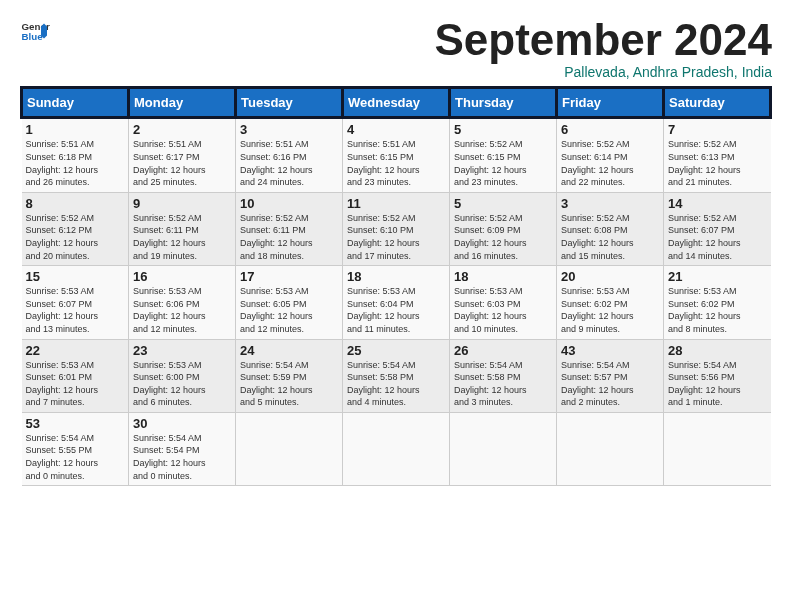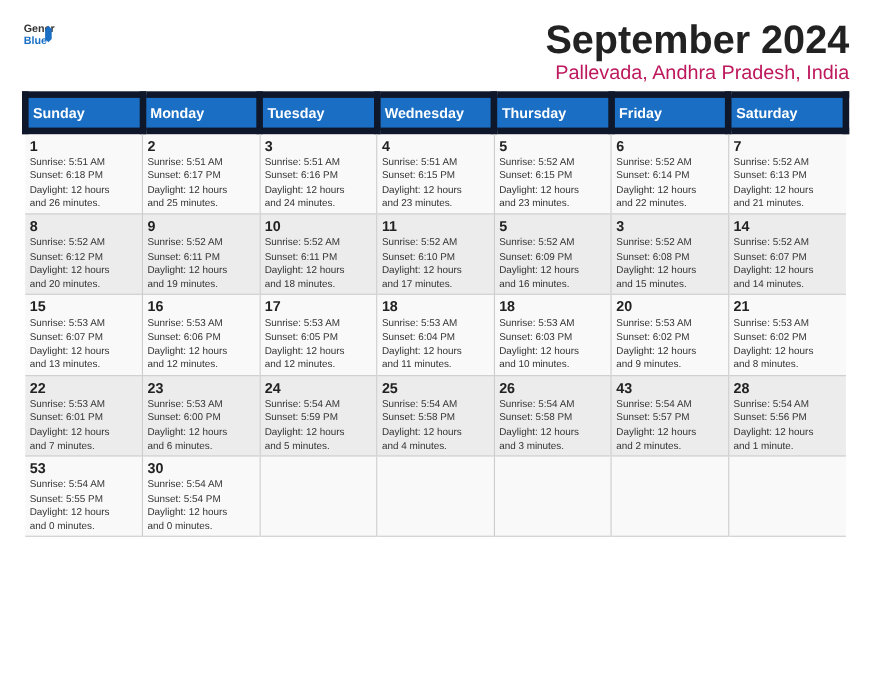--- a/index.html
+++ b/index.html
@@ -26,44 +26,44 @@
       gap: 4px;
     }
     .logo-icon {
       width: 30px;
       height: 30px;
     }
     .title-block {
       text-align: right;
     }
     .month-title {
-      font-size: 36px;
+      font-size: 44px;
       font-weight: bold;
       color: #222;
       line-height: 1.1;
     }
     .subtitle {
-      font-size: 18px;
-      color: #be185d;
+      font-size: 14px;
+      color: #0f766e;
     }
     table {
       width: 100%;
       border-collapse: collapse;
       table-layout: fixed;
     }
     thead tr {
       background: #1a6fc4;
       color: #fff;
     }
     thead th {
       padding: 6px 4px;
       font-size: 13px;
       font-weight: bold;
       text-align: left;
-      border: 6px solid #0f172a;
+      border: 3px solid #0f172a;
     }
     tbody tr {
       border-bottom: 1px solid #ccc;
     }
     tbody tr:nth-child(odd) {
       background: #f9f9f9;
     }
     tbody tr:nth-child(even) {
       background: #ececec;
     }

